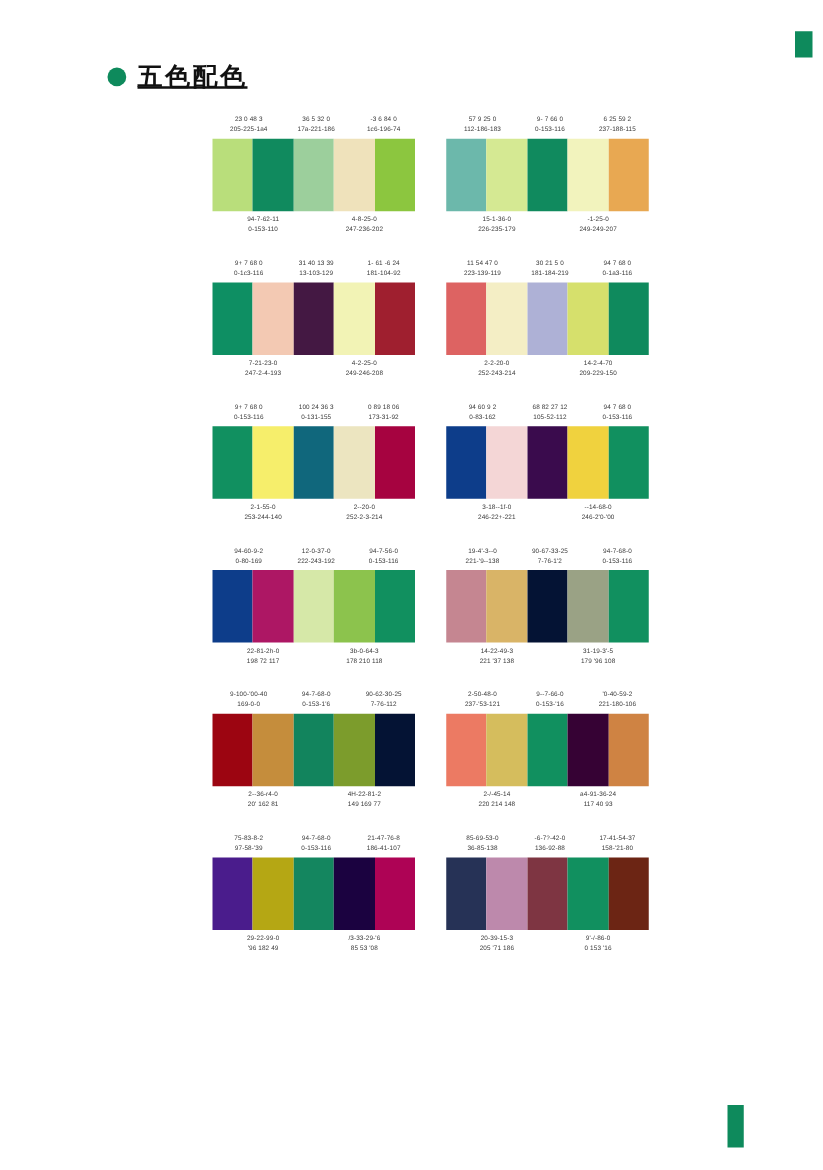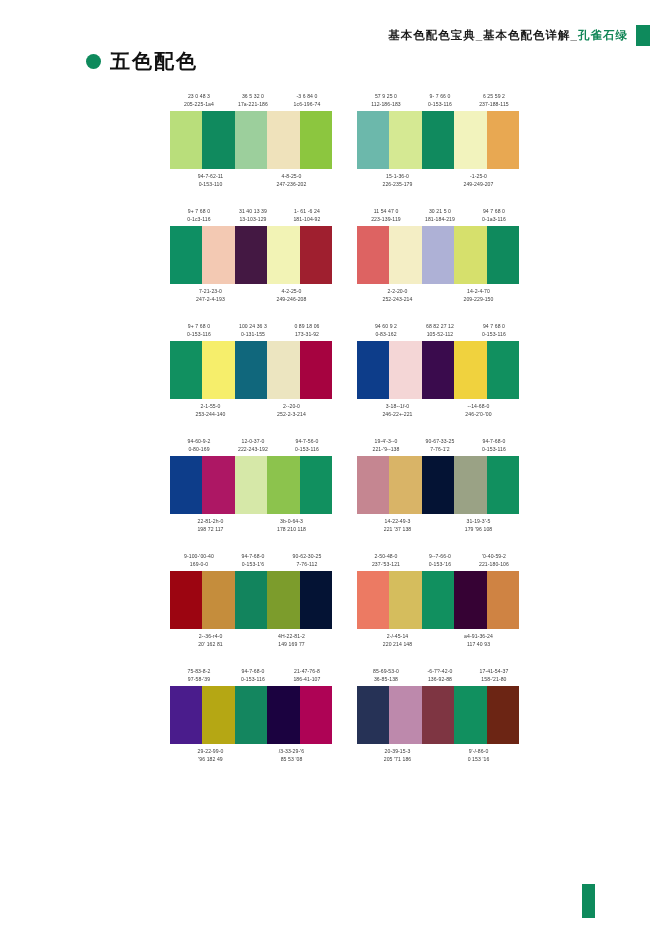--- a/index.html
+++ b/index.html
@@ -46,20 +46,21 @@
   .bullet-dot{
     width:15px;height:15px;border-radius:50%;
     background:#0e8a5c;
     display:block;
   }
   .section-title-text{
     font-size:20px;
     font-weight:bold;
     color:#111111;
     letter-spacing:2px;
+    text-decoration:underline;
   }
 
   
   .palette-grid{
     position:absolute;
     top:92px; left:170px;
     width:350px;
   }
   .palette-row{
     display:flex;
@@ -104,23 +105,20 @@
     position:absolute;
     bottom:18px; right:63px;
     width:13px; height:34px;
     background:#0e8a5c;
   }
 </style>
 </head>
 <body>
 
 <div class="header">
-  <div class="header-title">
-    <span>基本色配色宝典_基本色配色详解_</span><span class="accent" style="color: rgb(17, 133, 86);">孔雀石绿</span>
-  </div>
   <div class="header-bar" style="background-color: rgb(14, 138, 92);"></div>
 </div>
 
 <div class="section-title">
   <span class="bullet-dot" style="background-color: rgb(14, 138, 92);"></span>
   <span class="section-title-text">五色配色</span>
 </div>
 
 <div class="palette-grid">
 

